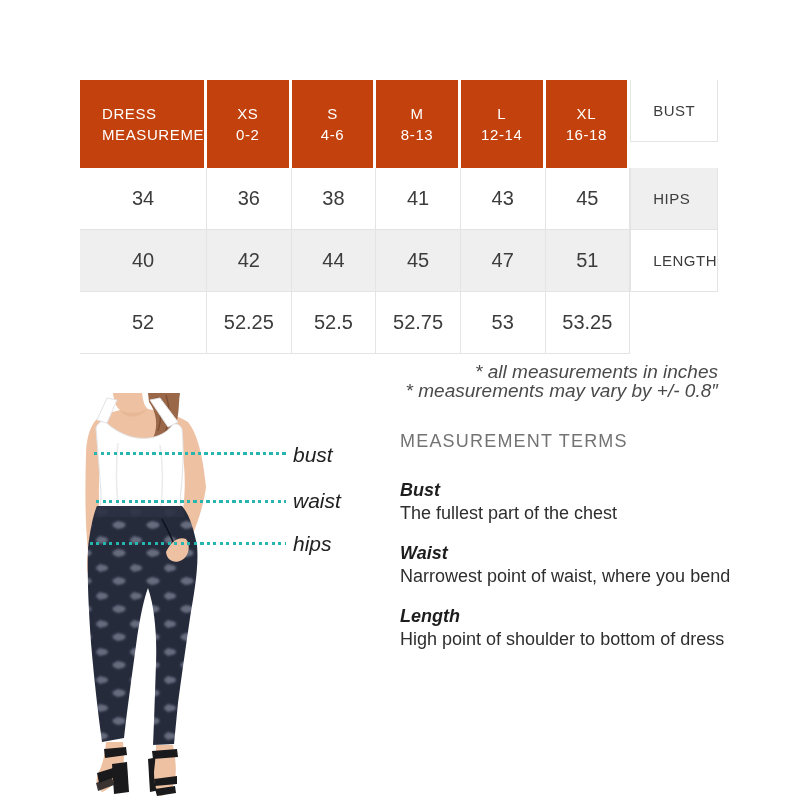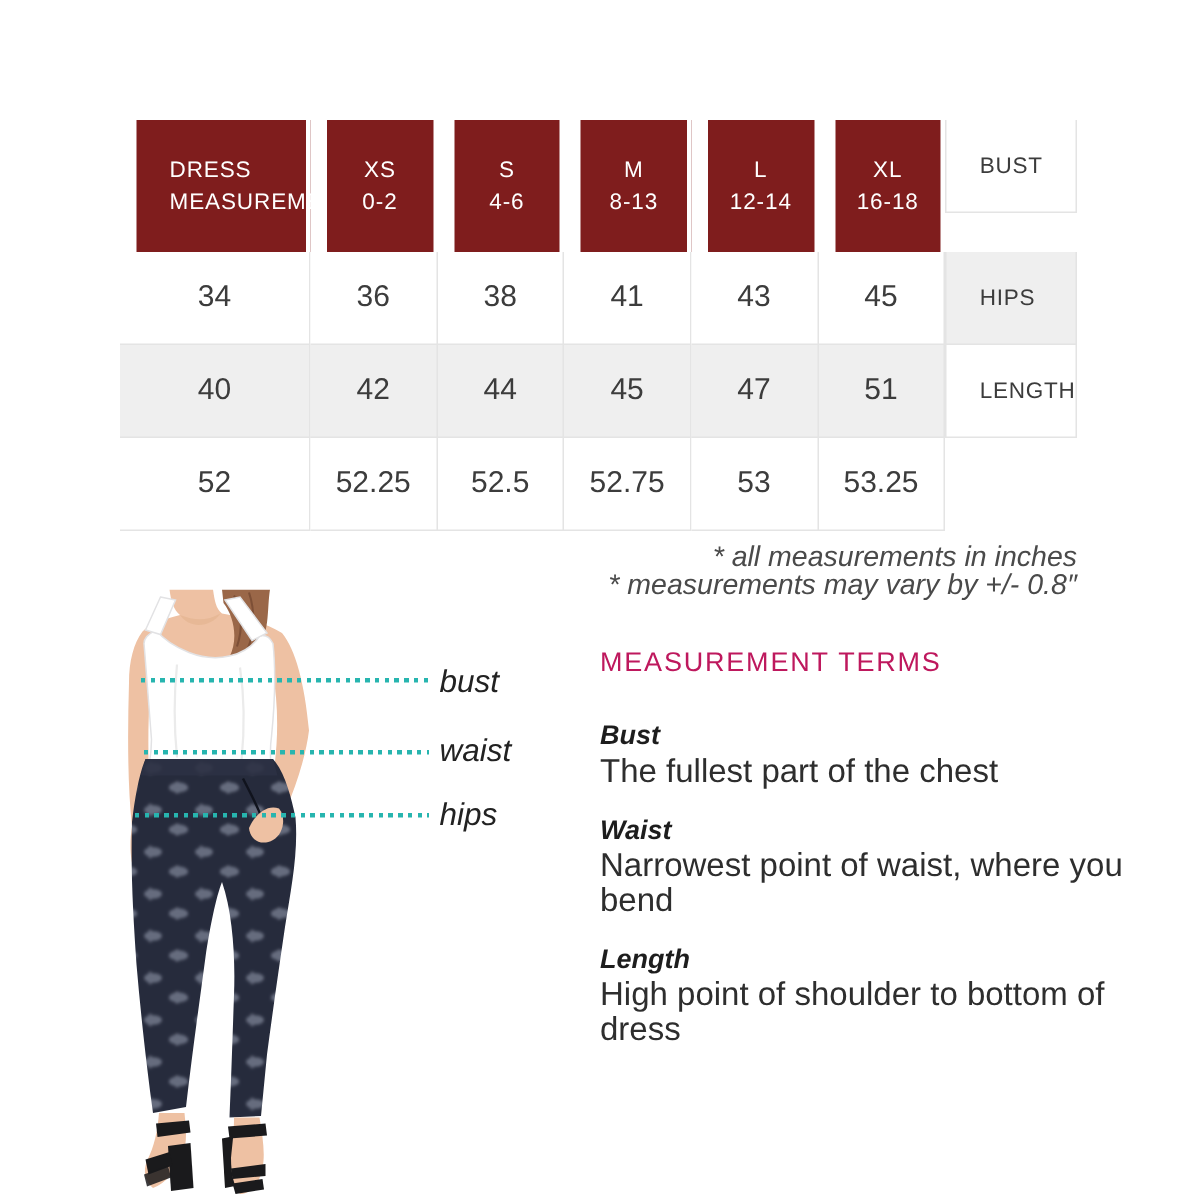--- a/index.html
+++ b/index.html
@@ -6,24 +6,24 @@
   body{
     width:800px;height:800px;position:relative;background:#ffffff;
     font-family:"Liberation Sans", sans-serif;color:#3b3b3b;overflow:hidden;
   }
   
   .size-table{
     position:absolute;left:80px;top:80px;width:638px;
     display:grid;grid-template-columns:127px repeat(6,1fr);
   }
   .th{
-    background:#7f1d1d;color:#ffffff;height:88px;
+    background:#c2410c;color:#ffffff;height:88px;
     display:flex;flex-direction:column;justify-content:center;align-items:center;
     font-size:15px;letter-spacing:.6px;line-height:21px;font-weight:400;
-    border-right:3px solid #ffffff;box-sizing:border-box;margin-left:11px;
+    border-right:3px solid #ffffff;box-sizing:border-box;
   }
   .th:last-child{border-right:none;}
   .th.th-label{align-items:flex-start;padding-left:22px;}
   .trow{display:contents;}
   .td{
     height:62px;display:flex;align-items:center;justify-content:center;
     font-size:20px;color:#3c3c3c;background:#ffffff;
     border-bottom:1px solid #e4e4e4;border-right:1px solid #e4e4e4;box-sizing:border-box;
   }
   .td.td-label{
@@ -48,25 +48,25 @@
   .dot-hips{left:90px;top:542px;width:196px;}
   .meas-label{
     position:absolute;left:293px;font-style:italic;font-size:21px;color:#222222;line-height:24px;
   }
   .lab-bust{top:443px;}
   .lab-waist{top:489px;}
   .lab-hips{top:532px;}
   
   .terms{position:absolute;left:400px;top:431px;width:360px;}
   .terms-heading{
-    color:#be185d;font-size:18px;letter-spacing:1.2px;font-weight:400;margin:0 0 27px 0;
+    color:#737373;font-size:18px;letter-spacing:1.2px;font-weight:400;margin:0 0 27px 0;
   }
   .term-item{margin-bottom:17px;}
   .term-name{font-size:18px;font-weight:bold;font-style:italic;color:#1d1d1d;line-height:23px;}
-  .term-def{font-size:22px;color:#2e2e2e;line-height:23px;}
+  .term-def{font-size:18px;color:#2e2e2e;line-height:23px;}
 </style>
 </head>
 <body>
 
 <div class="size-table">
   <div class="th th-label">
     <span>DRESS</span>
     <span>MEASUREMENT</span>
   </div>
   <div class="th">

